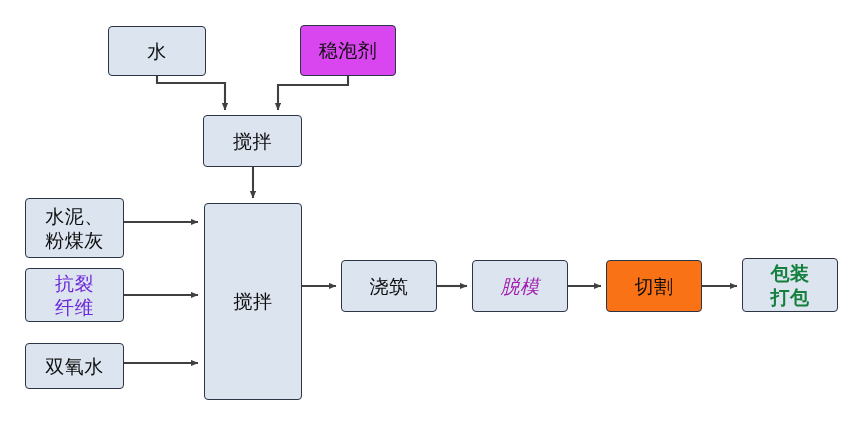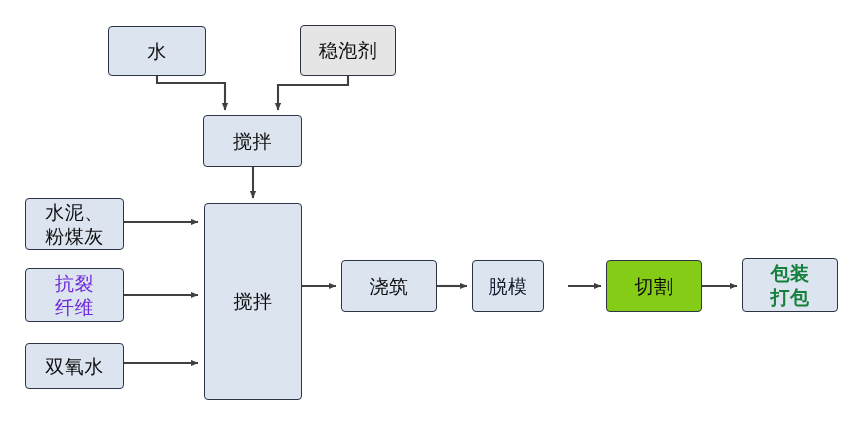--- a/index.html
+++ b/index.html
@@ -61,28 +61,28 @@
         <path d="M124,363 L198,363" stroke="#404040" marker-end="url(#arrowhead)"></path>
         <path d="M302,286 L336,286" stroke="#404040" marker-end="url(#arrowhead)"></path>
         <path d="M437,286 L467,286" stroke="#404040" marker-end="url(#arrowhead)"></path>
         <path d="M568,286 L601,286" stroke="#404040" marker-end="url(#arrowhead)"></path>
         <path d="M702,286 L737,286" stroke="#404040" marker-end="url(#arrowhead)"></path>
       </g>
   </svg>
 
   <div id="nodes-group">
       <div class="node" style="left: 108px; top: 26px; width: 98px; height: 50px; background: rgb(220, 228, 240); border-color: rgb(44, 52, 69); color: rgb(13, 13, 13);"><span>水</span></div>
-      <div class="node" style="left: 300px; top: 25px; width: 96px; height: 51px; background: #e5e5e5; border-color: rgb(44, 52, 69); color: rgb(13, 13, 13);"><span>稳泡剂</span></div>
+      <div class="node" style="left: 300px; top: 25px; width: 96px; height: 51px; background: #d946ef; border-color: rgb(44, 52, 69); color: rgb(13, 13, 13);"><span>稳泡剂</span></div>
       <div class="node" style="left: 203px; top: 115px; width: 99px; height: 52px; background: rgb(220, 228, 240); border-color: rgb(44, 52, 69); color: rgb(13, 13, 13);"><span>搅拌</span></div>
-      <div class="node" style="left: 25px; top: 198px; width: 99px; height: 52px; background: rgb(220, 228, 240); border-color: rgb(44, 52, 69); color: rgb(13, 13, 13);"><span>水泥、
+      <div class="node" style="left: 25px; top: 198px; width: 99px; height: 60px; background: rgb(220, 228, 240); border-color: rgb(44, 52, 69); color: rgb(13, 13, 13);"><span>水泥、
 粉煤灰</span></div>
       <div class="node" style="left: 25px; top: 268px; width: 99px; height: 54px; background: rgb(220, 228, 240); border-color: rgb(44, 52, 69); color: #6d28d9;"><span>抗裂
 纤维</span></div>
       <div class="node" style="left: 25px; top: 343px; width: 99px; height: 46px; background: rgb(220, 228, 240); border-color: rgb(44, 52, 69); color: rgb(13, 13, 13);"><span>双氧水</span></div>
       <div class="node" style="left: 204px; top: 203px; width: 98px; height: 197px; background: rgb(220, 228, 240); border-color: rgb(44, 52, 69); color: rgb(13, 13, 13);"><span>搅拌</span></div>
       <div class="node" style="left: 341px; top: 260px; width: 96px; height: 52px; background: rgb(220, 228, 240); border-color: rgb(44, 52, 69); color: rgb(13, 13, 13);"><span>浇筑</span></div>
-      <div class="node" style="left: 472px; top: 260px; width: 72px; height: 52px; background: rgb(220, 228, 240); border-color: rgb(44, 52, 69); color: #0f172a;"><span>脱模</span></div>
-      <div class="node" style="left: 606px; top: 260px; width: 96px; height: 52px; background: #84cc16; border-color: rgb(44, 52, 69); color: rgb(13, 13, 13);"><span>切割</span></div>
+      <div class="node" style="left: 472px; top: 260px; width: 96px; height: 52px; background: rgb(220, 228, 240); border-color: rgb(44, 52, 69); color: #a21caf; font-style: italic;"><span>脱模</span></div>
+      <div class="node" style="left: 606px; top: 260px; width: 96px; height: 52px; background: #f97316; border-color: rgb(44, 52, 69); color: rgb(13, 13, 13);"><span>切割</span></div>
       <div class="node" style="left: 742px; top: 258px; width: 96px; height: 54px; background: rgb(220, 228, 240); border-color: rgb(44, 52, 69); color: #15803d; font-weight: bold;"><span>包装
 打包</span></div>
     </div>
 
 </div>
 
 </body></html>

